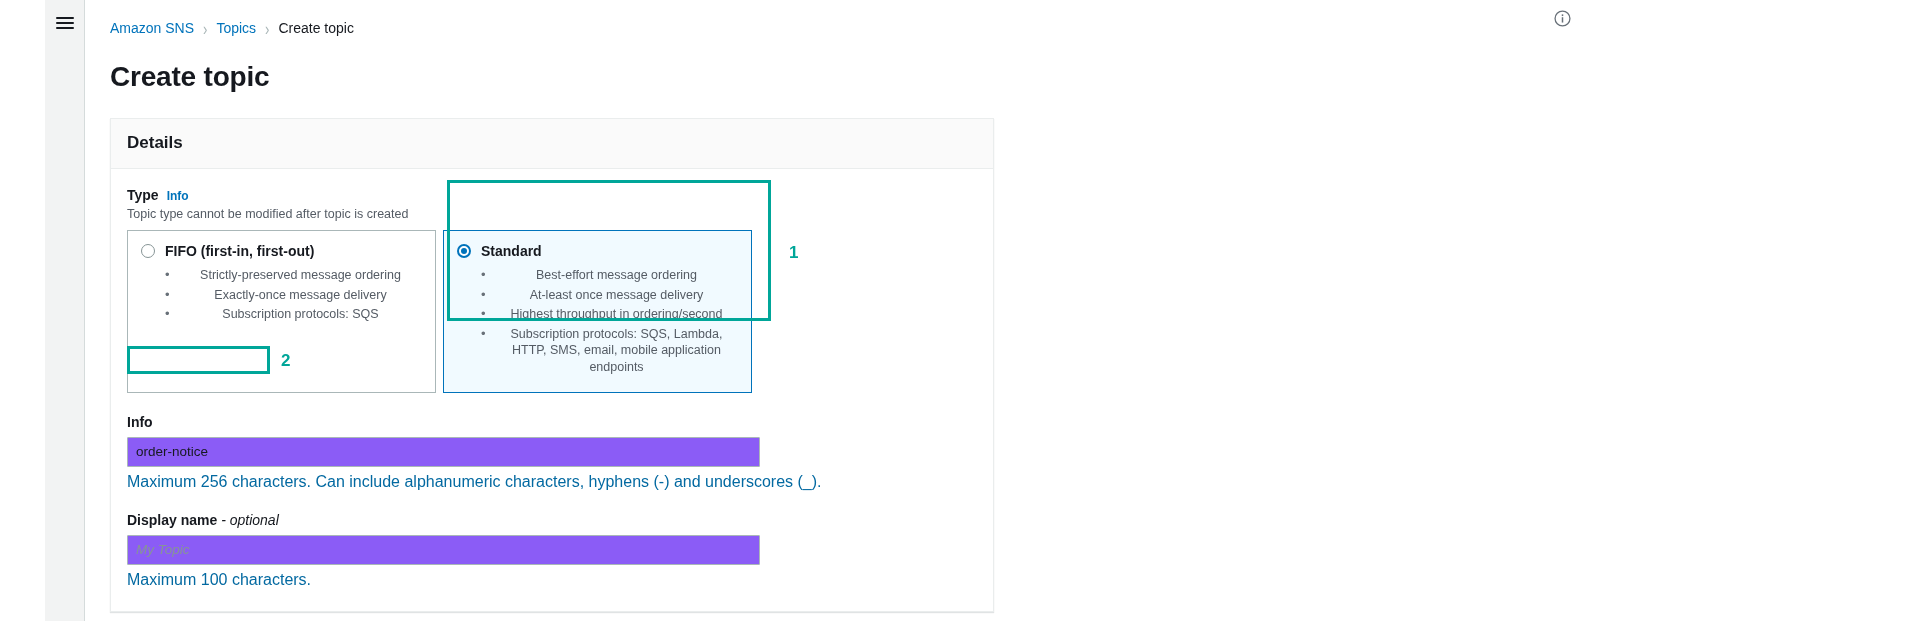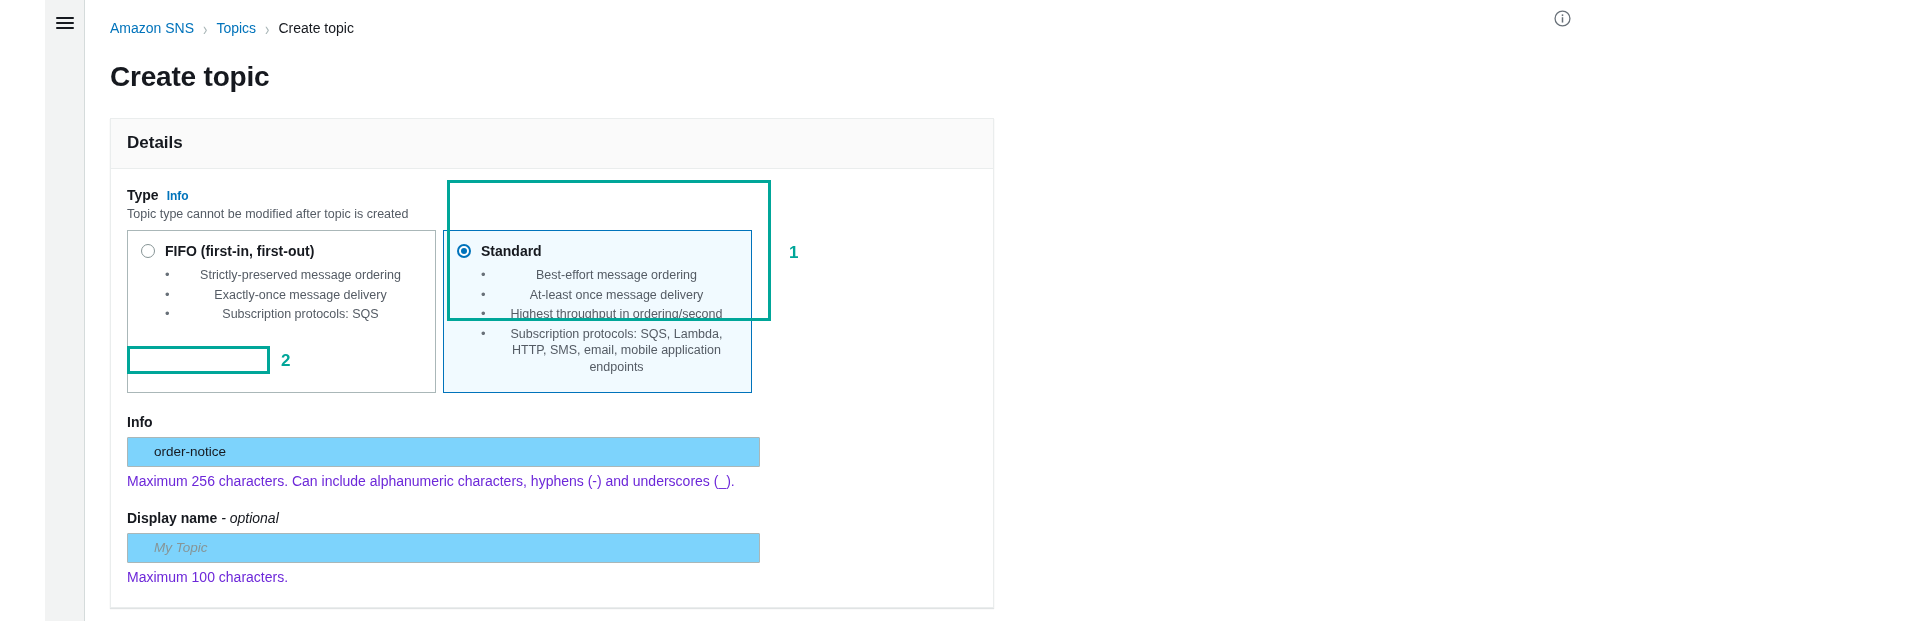--- a/index.html
+++ b/index.html
@@ -68,21 +68,21 @@
 
   
   .field { margin-bottom: 20px; }
   .field:last-child { margin-bottom: 0; }
   .label-row { display: flex; align-items: baseline; gap: 8px; }
   .field-label { font-size: 14px; font-weight: bold; color: #16191f; }
   .field-label .opt { font-weight: normal; font-style: italic; }
   .info-link { font-size: 12px; font-weight: bold; color: #0073bb; cursor: pointer; }
   .field-desc { font-size: 12.5px; color: #545b64; margin-top: 3px; line-height: 1.35; }
   .field-desc .inline-info { color: #0073bb; font-weight: bold; margin-left: 7px; cursor: pointer; }
-  .constraint { font-size: 14px; color: #6d28d9; margin-top: 6px; }
+  .constraint { font-size: 16px; color: #0369a1; margin-top: 6px; }
 
   
   .tiles { display: flex; gap: 7px; margin-top: 7px; }
   .tile {
     width: 309px; min-height: 126px;
     border: 1px solid #aab7b8; background: #ffffff;
     padding: 12px 13px 13px 13px; cursor: pointer;
   }
   .tile.selected { border-color: #0073bb; background: #f1faff; }
   .tile-head { display: flex; align-items: center; gap: 10px; }
@@ -104,23 +104,23 @@
     padding-left: 14px; position: relative; margin-bottom: 3px;
   }
   .tile li::before {
     content: "•"; position: absolute; left: 0; top: -1px;
     color: #687078; font-size: 13px;
   }
 
   
   .input {
     width: 633px; height: 30px;
-    border: 1px solid #aab7b8; background: #7dd3fc;
+    border: 1px solid #aab7b8; background: #8b5cf6;
     font-size: 13.5px; color: #16191f;
-    padding: 0 26px; border-radius: 1px;
+    padding: 0 8px; border-radius: 1px;
     font-family: "Liberation Sans", sans-serif;
     margin-top: 6px; display: block;
   }
   .input::placeholder { color: #879596; font-style: italic; }
 
   
   .anno-box {
     position: absolute; border: 3px solid #00a699;
     pointer-events: none; z-index: 5;
   }

